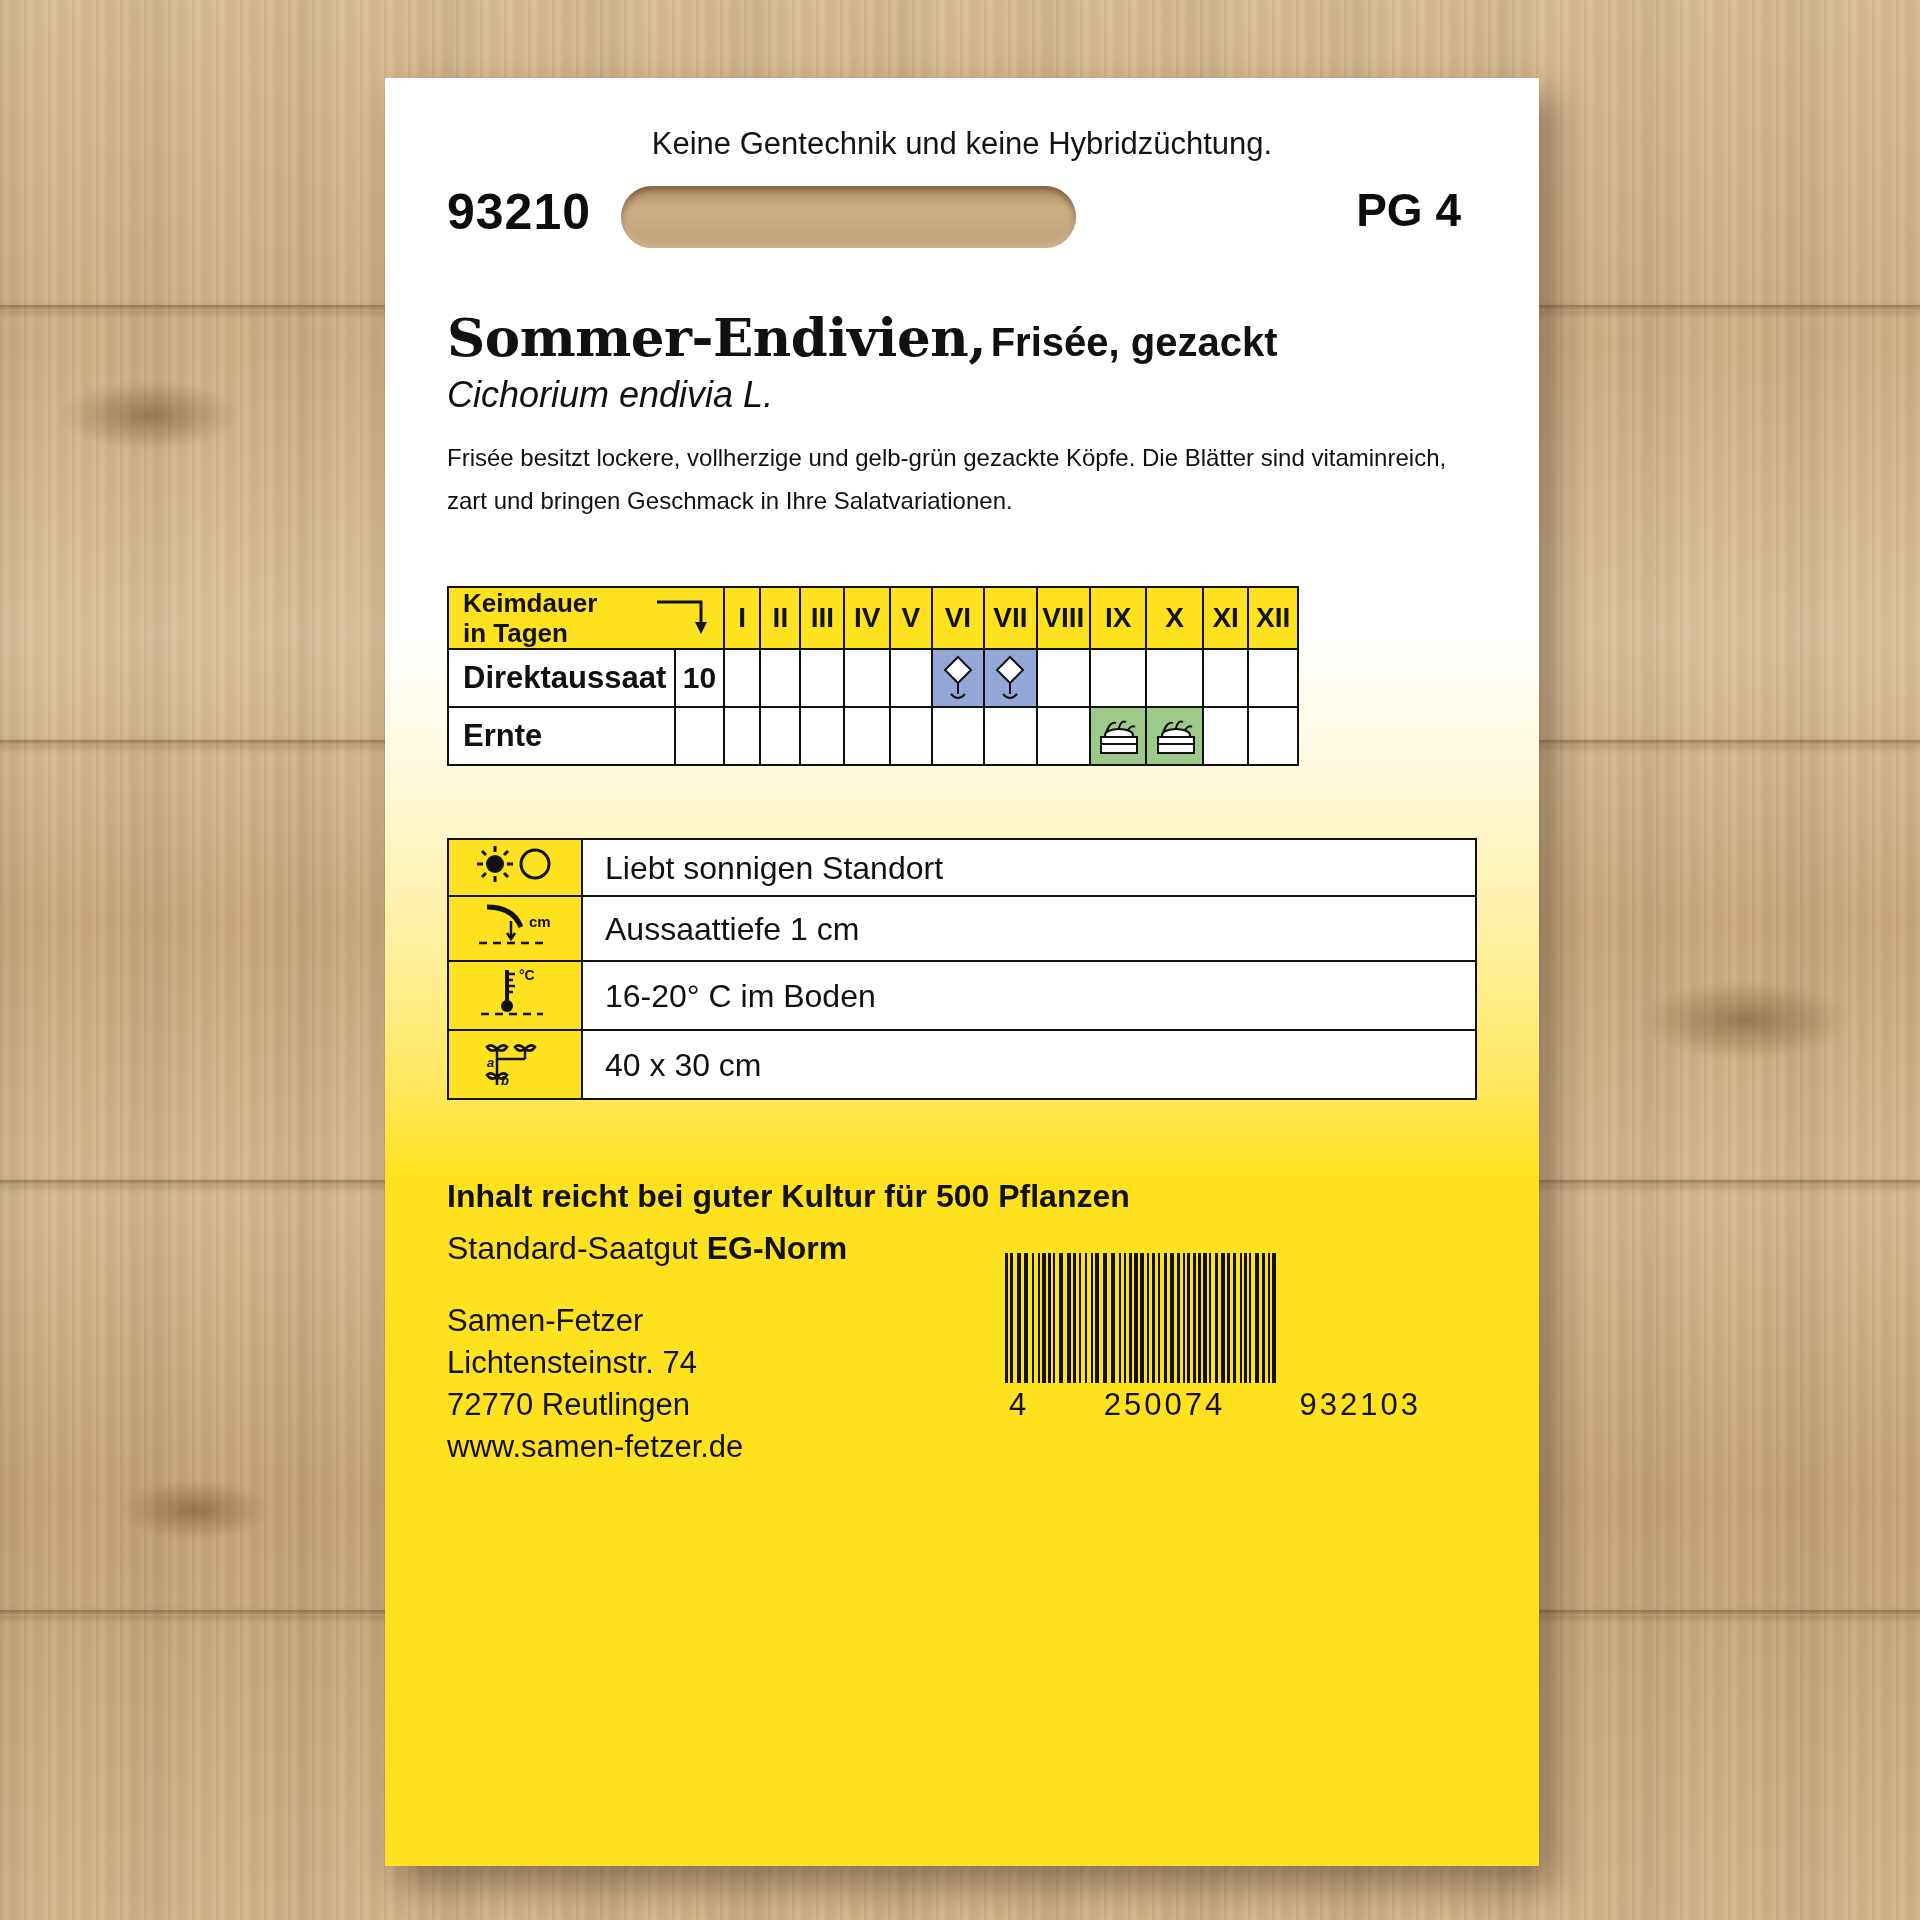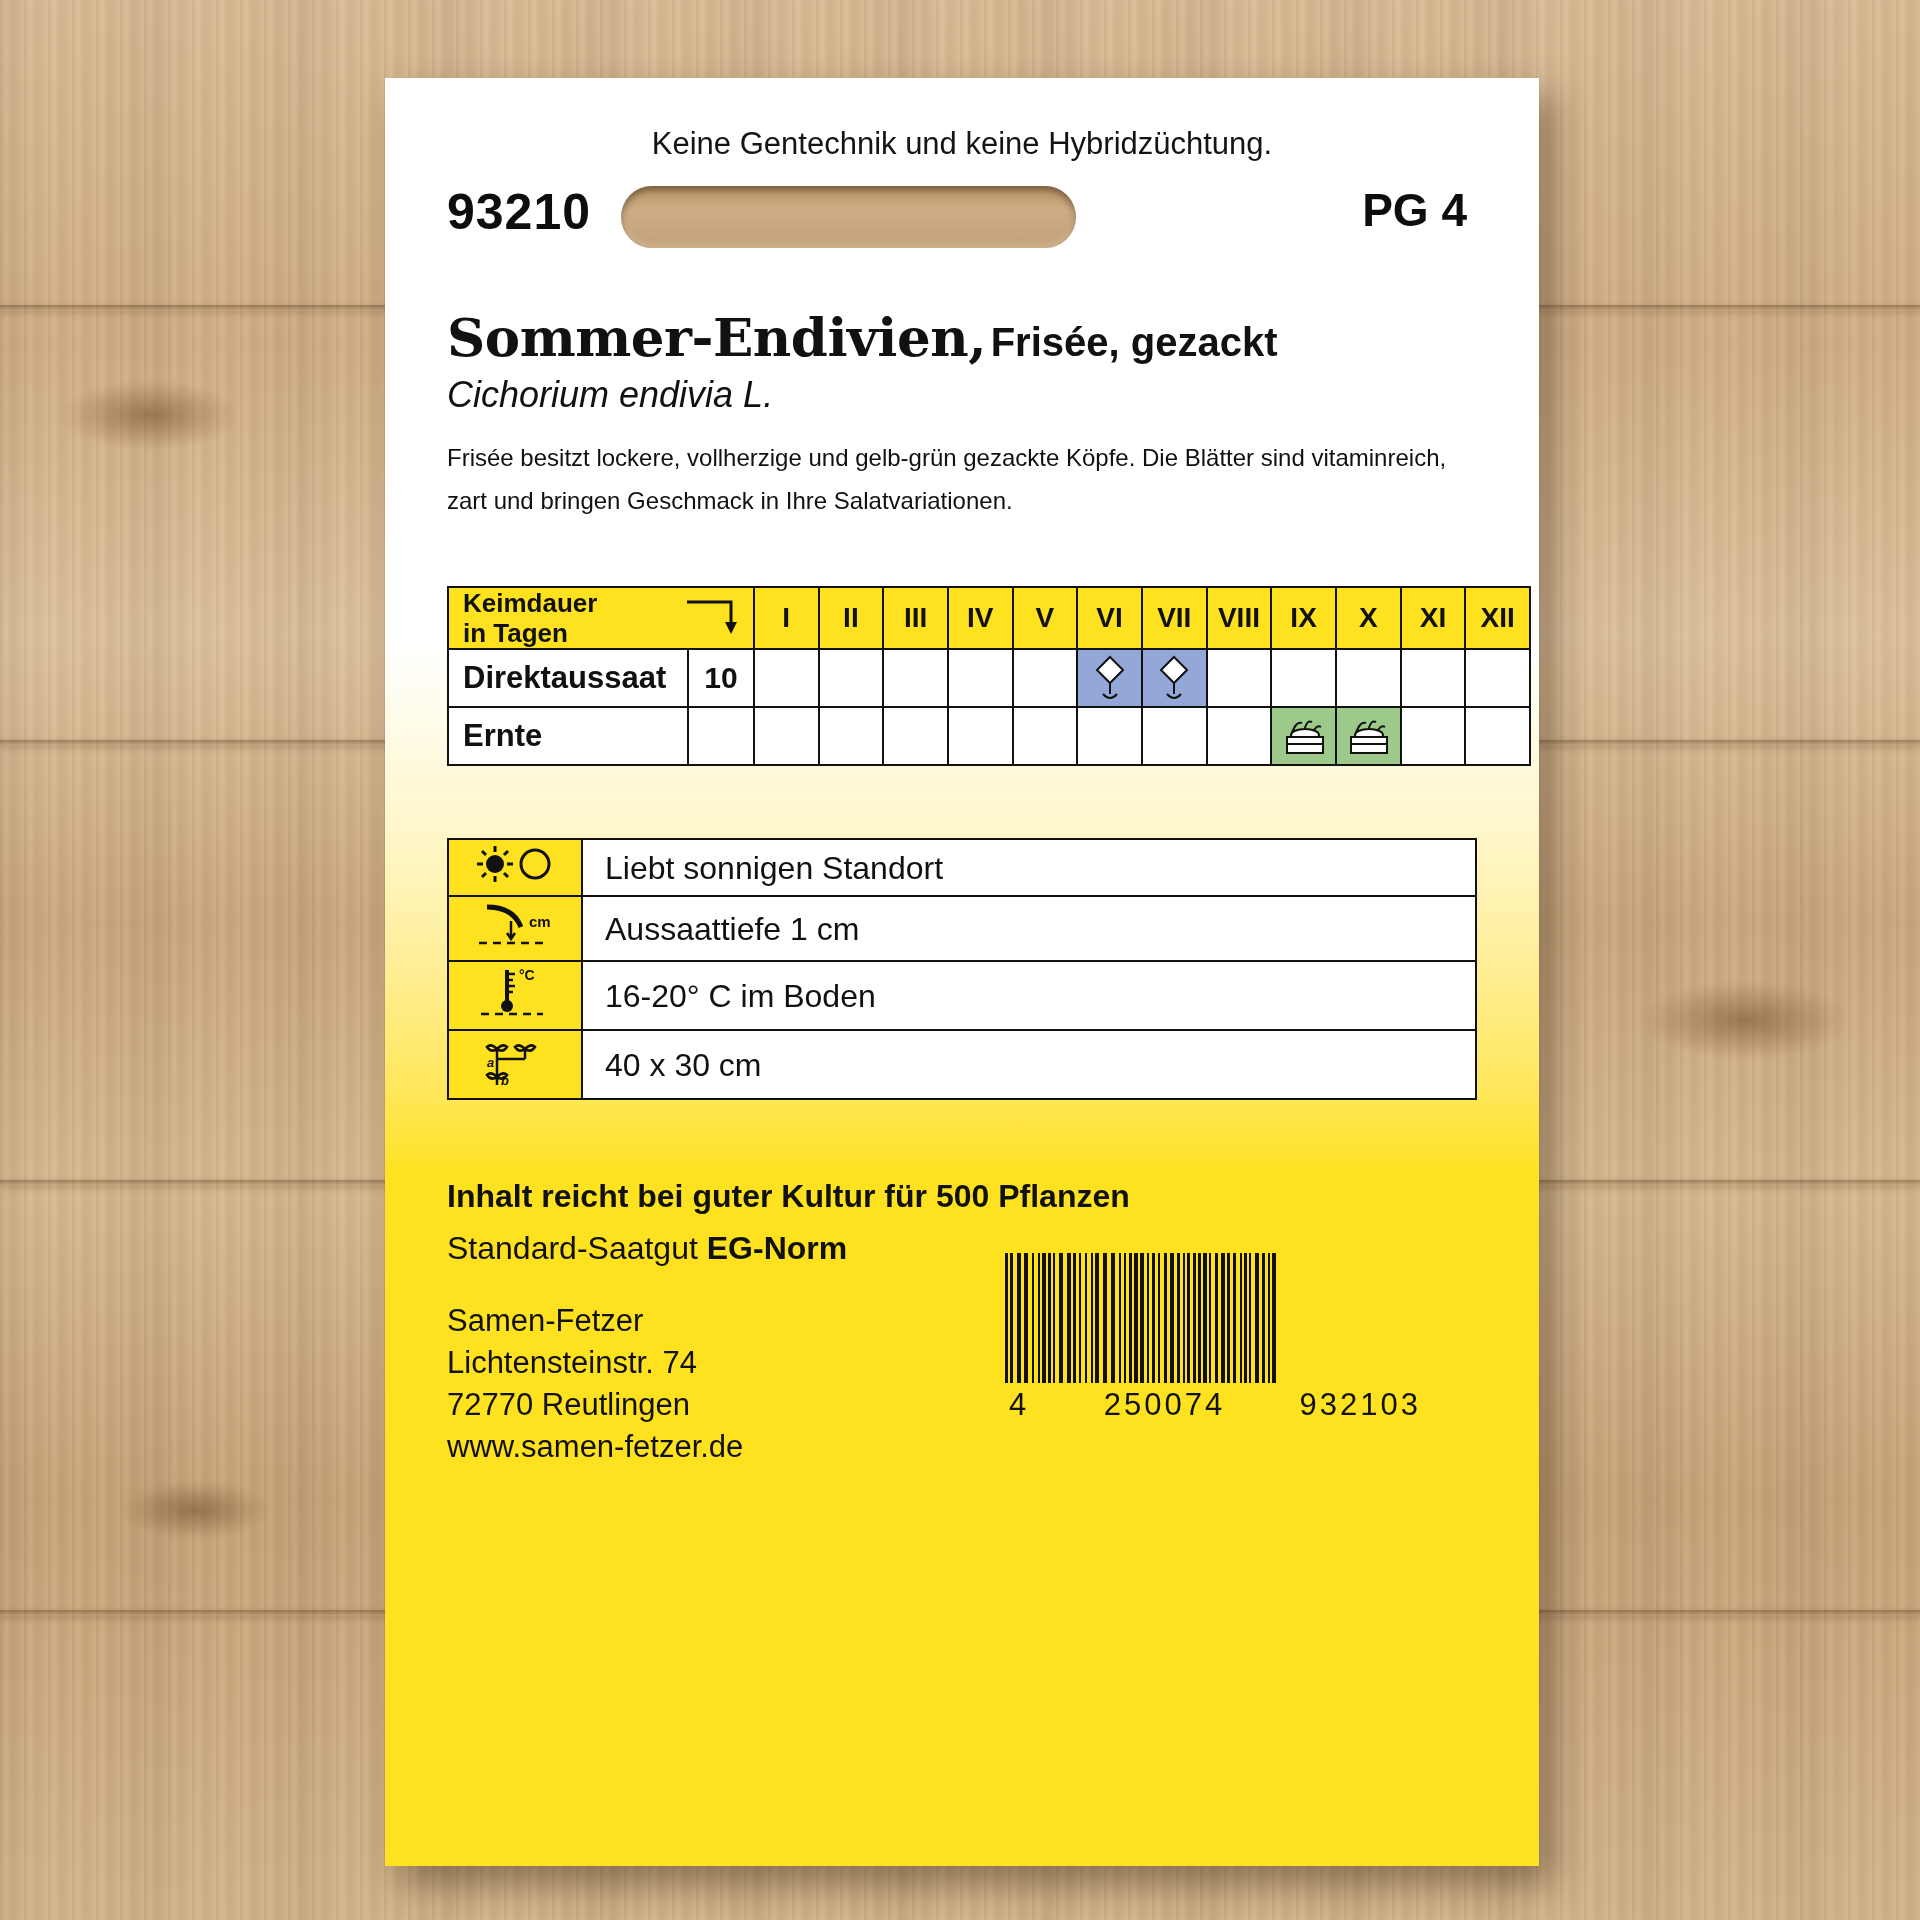--- a/index.html
+++ b/index.html
@@ -87,21 +87,21 @@
     position: absolute;
     left: 62px;
     top: 105px;
     font-size: 50px;
     font-weight: bold;
     letter-spacing: 1px;
     color: #0d0d0d;
   }
   #pg {
     position: absolute;
-    right: 72px;
+    right: 78px;
     top: 105px;
     font-size: 46px;
     font-weight: bold;
     color: #0d0d0d;
   }
 
   #title {
     position: absolute;
     left: 62px;
     top: 228px;
@@ -134,21 +134,21 @@
     font-size: 24px;
     line-height: 43px;
     color: #111;
   }
 
   
   #calendar {
     position: absolute;
     left: 62px;
     top: 508px;
-    width: 1084px;
+    width: 852px;
     border: 2px solid #111;
     border-collapse: collapse;
     background: #fff;
     padding-left: 24px;
   }
   #calendar td, #calendar th {
     border: 2px solid #111;
     padding: 0;
     text-align: center;
     font-size: 28px;

